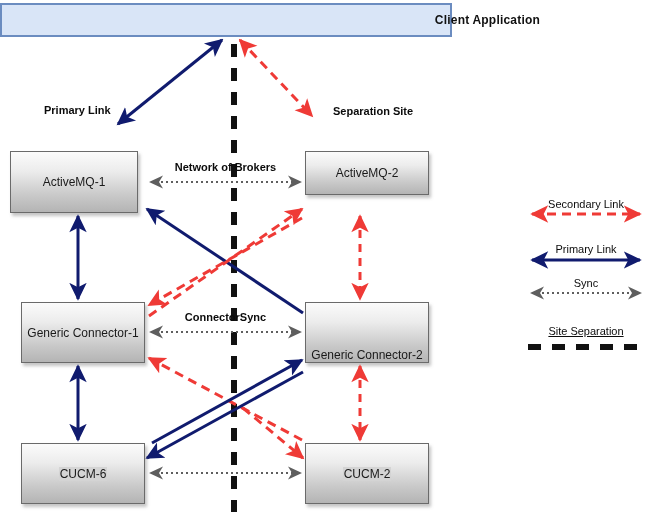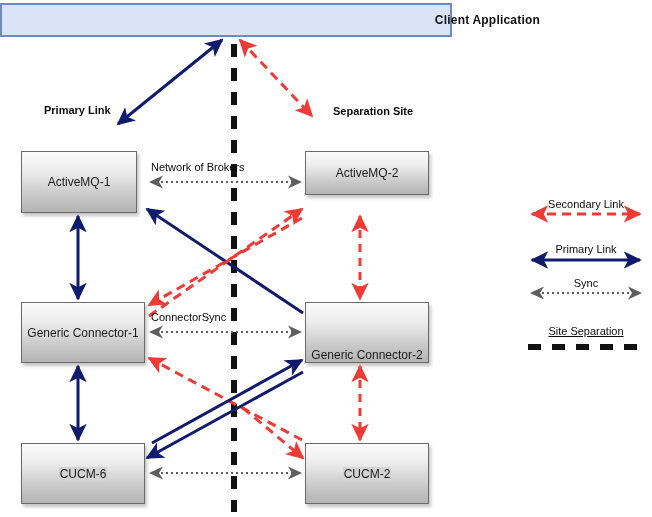--- a/index.html
+++ b/index.html
@@ -47,45 +47,45 @@
   .site-label{
     position:absolute;
     font-size:11px;
     font-weight:bold;
     color:#0b0b0b;
     white-space:nowrap;
   }
   .edge-label{
     position:absolute;
     font-size:11px;
-    font-weight:normal;
+    font-weight:bold;
     color:#0b0b0b;
     white-space:nowrap;
-    text-align:left;
+    text-align:center;
   }
   .legend-label{
     position:absolute;
     font-size:11px;
     color:#0b0b0b;
     white-space:nowrap;
     text-align:center;
   }
 </style>
 </head>
 <body>
 
 <div id="stage">
 
   <div class="client-box" style="left:0px;top:3px;width:452px;height:34px;"></div>
   <div class="client-title" style="left:0px;top:13px;width:540px;text-align:right;">Client Application</div>
 
   <div class="site-label" style="left:44px;top:104px;">Primary Link</div>
   <div class="site-label" style="left:333px;top:105px;">Separation Site</div>
 
-  <div class="node-box" style="left:21px;top:151px;width:116px;height:62px;">
+  <div class="node-box" style="left:10px;top:151px;width:128px;height:62px;">
     <span class="node-label">ActiveMQ-1</span>
   </div>
 
   <div class="node-box" style="left:305px;top:151px;width:124px;height:44px;">
     <span class="node-label">ActiveMQ-2</span>
   </div>
 
   <div class="node-box" style="left:21px;top:302px;width:124px;height:61px;">
     <span class="node-label">Generic Connector-1</span>
   </div>

